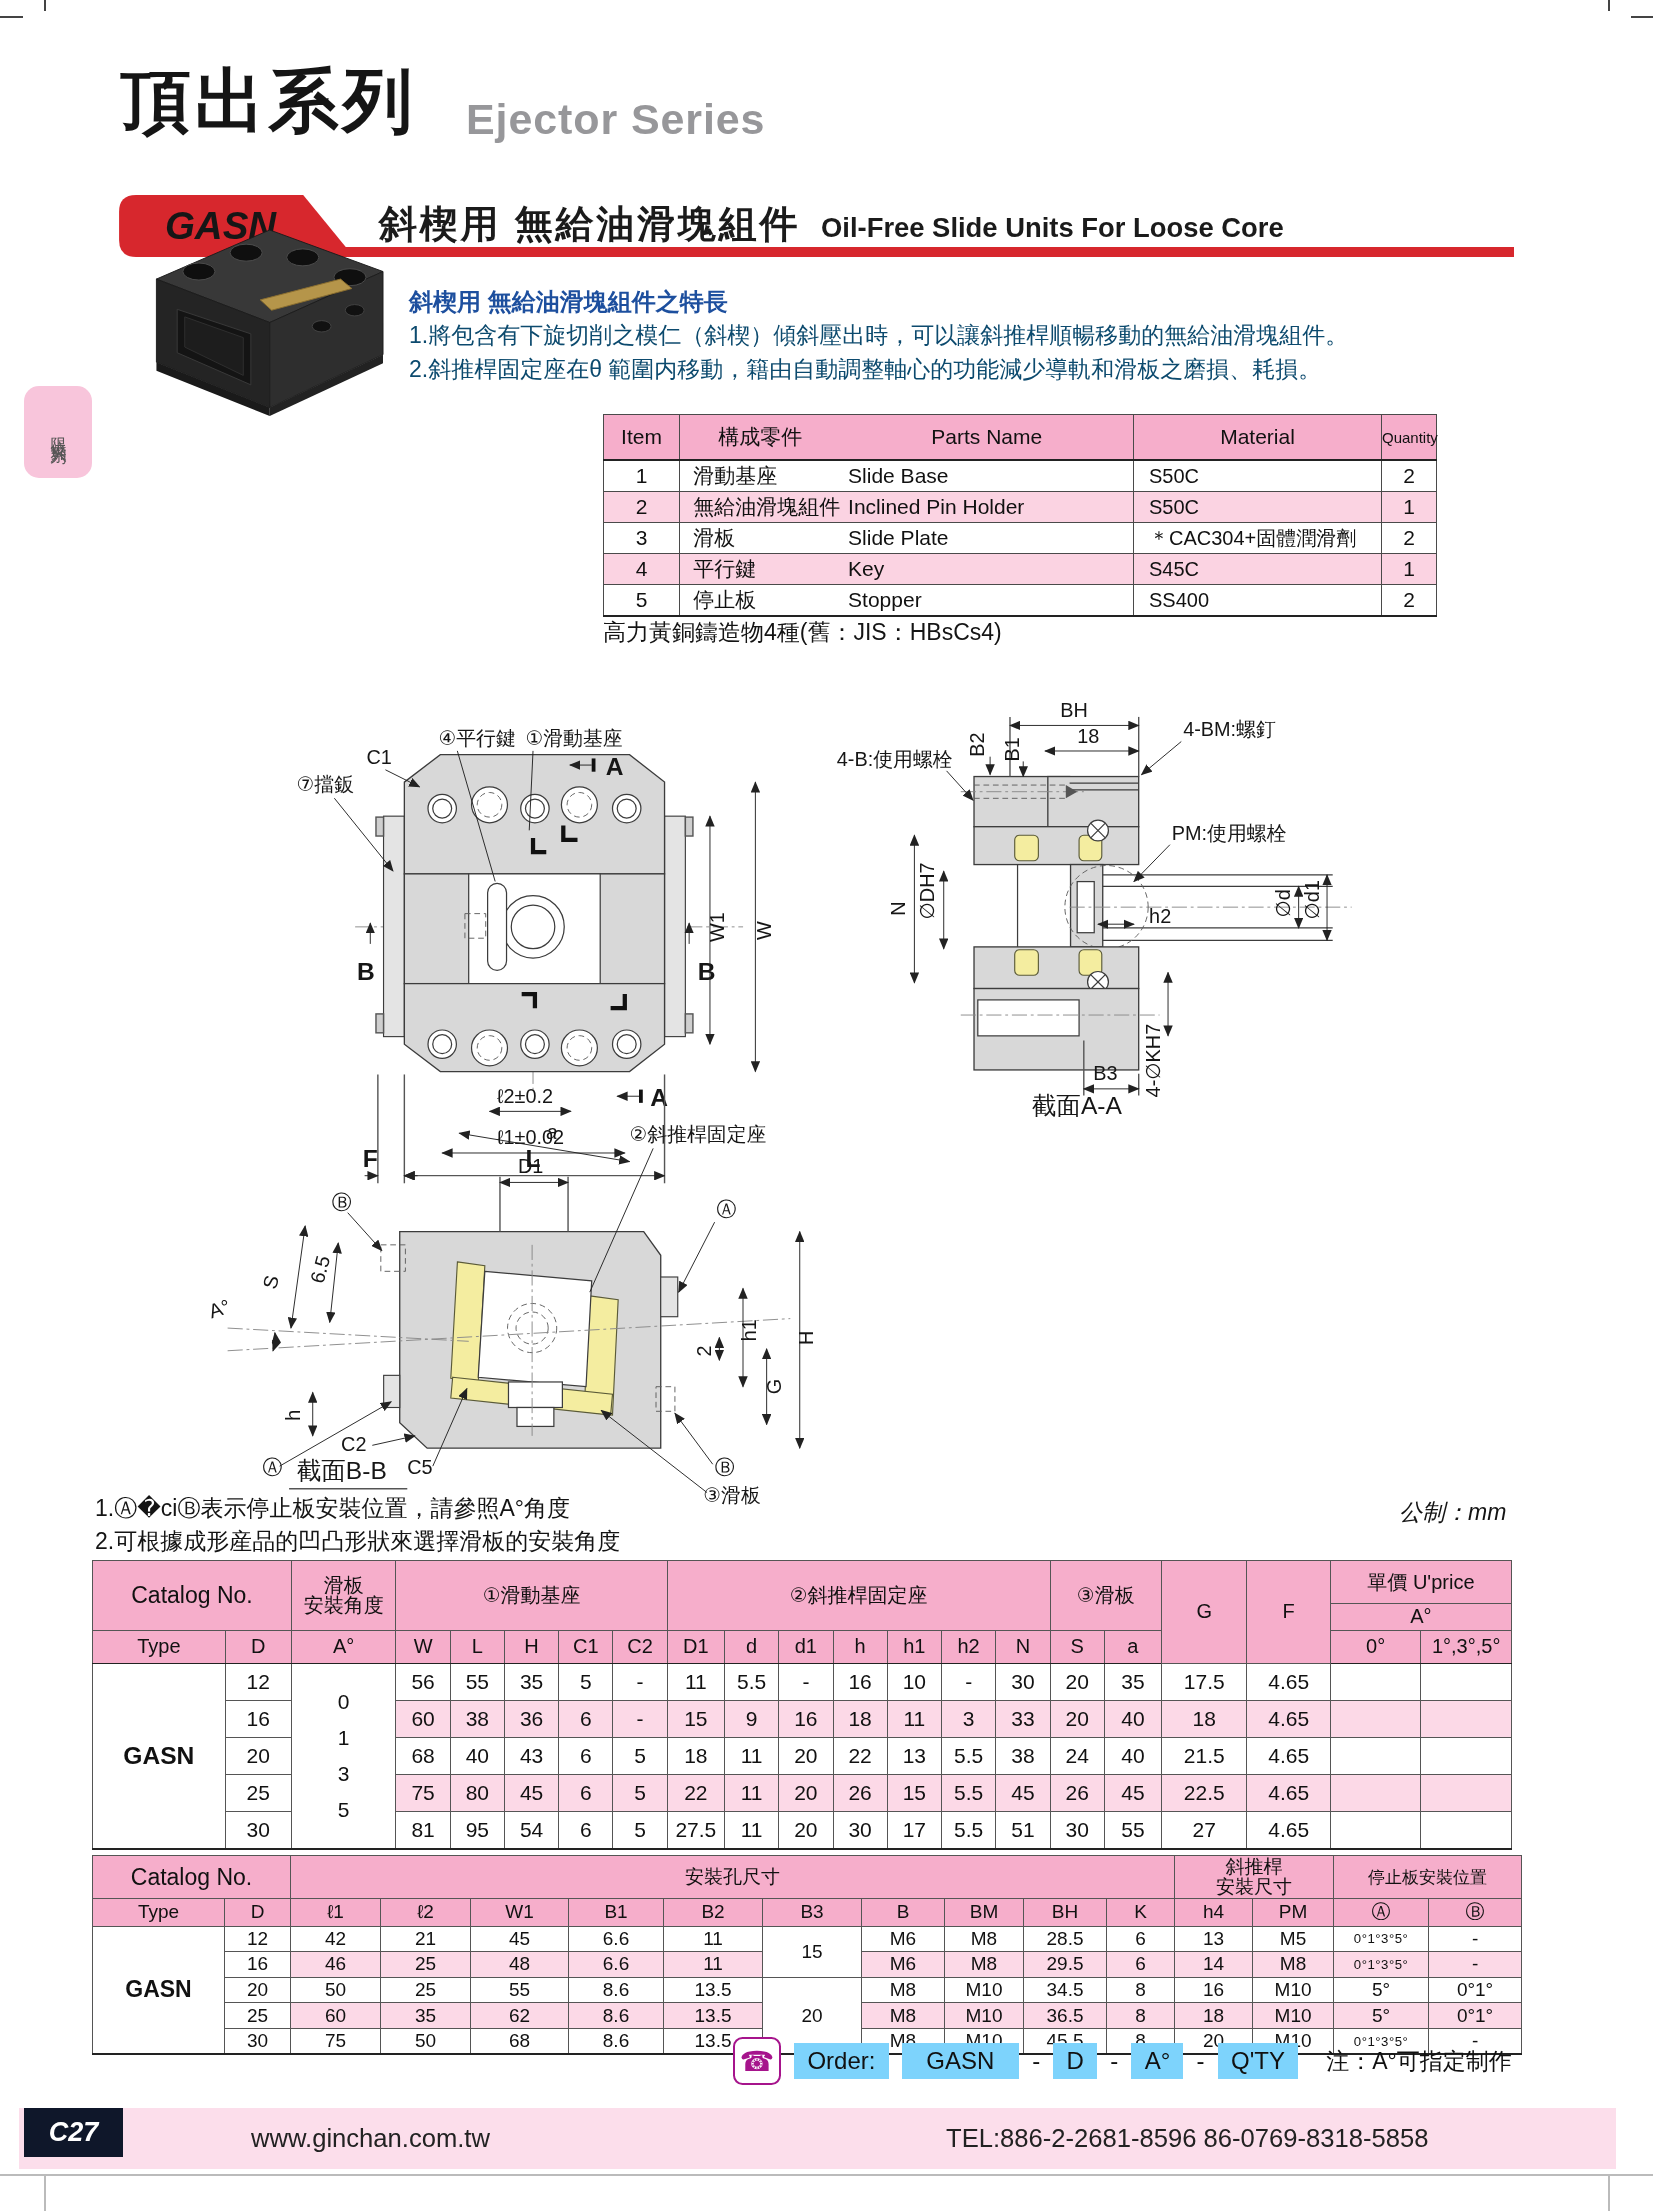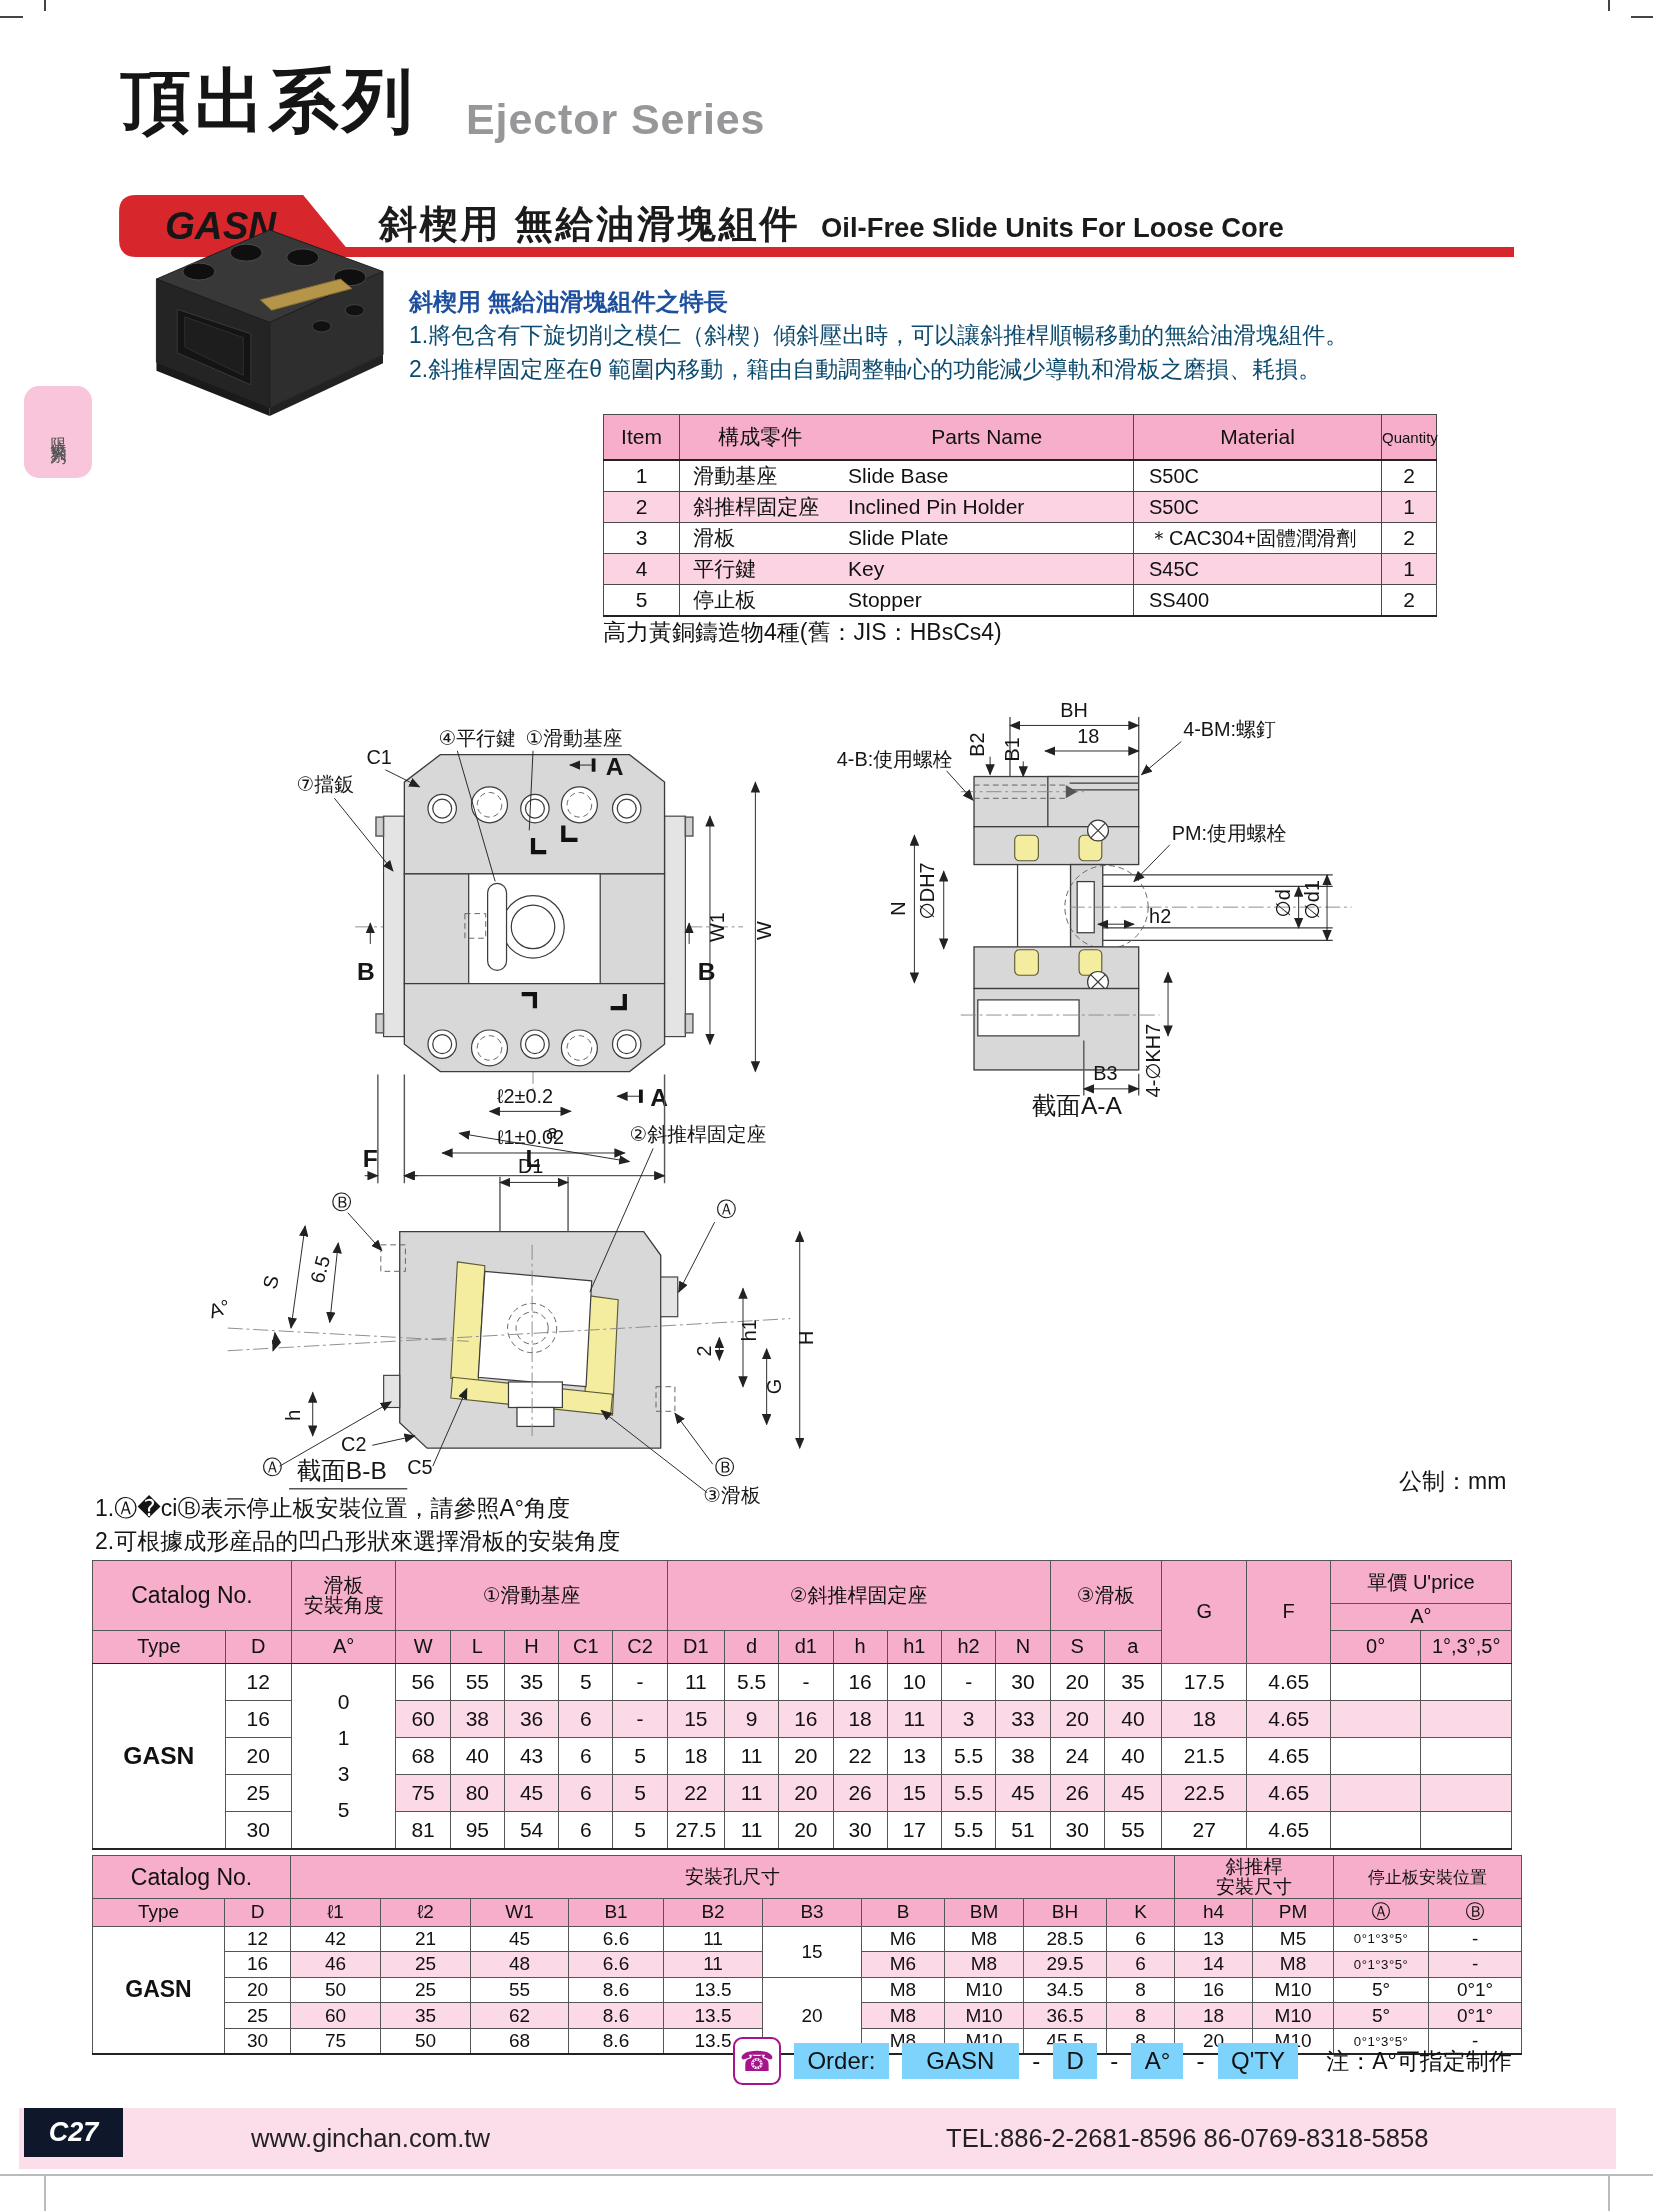--- a/index.html
+++ b/index.html
@@ -143,21 +143,21 @@
     <tbody>
         <tr>
           <td>1</td>
           <td class="zh nbr">滑動基座</td>
           <td class="en nbl">Slide Base</td>
           <td class="mat">S50C</td>
           <td>2</td>
         </tr>
         <tr class="pk">
           <td>2</td>
-          <td class="zh nbr">斜推桿固定座</td>
+          <td class="zh nbr">無給油滑塊組件</td>
           <td class="en nbl">Inclined Pin Holder</td>
           <td class="mat">S50C</td>
           <td>1</td>
         </tr>
         <tr>
           <td>3</td>
           <td class="zh nbr">滑板</td>
           <td class="en nbl">Slide Plate</td>
           <td class="mat">＊CAC304+固體潤滑劑</td>
           <td>2</td>
@@ -395,21 +395,21 @@
     <text class="lb" x="560" y="392" font-size="24">Ⓑ</text>
     <line class="dim" x1="558" y1="382" x2="518" y2="328" marker-end="url(#arB)"></line>
     <text class="cap" x="118" y="398">截面B-B</text>
     <line class="mk" x1="110" y1="408" x2="235" y2="408"></line>
     <text class="lb" x="548" y="422">③滑板</text>
     <line class="dim" x1="552" y1="412" x2="440" y2="325" marker-end="url(#arB)"></line>
   </svg>
 
   <div class="abs note" style="left:95px;top:1493px;">1.Ⓐ�ciⒷ表示停止板安裝位置，請參照A°角度</div>
   <div class="abs note" style="left:95px;top:1526px;">2.可根據成形産品的凹凸形狀來選擇滑板的安裝角度</div>
-  <div class="abs note" style="left:1399px;top:1466px;">公制：mm</div>
+  <div class="abs note" style="left:1399px;top:1497px;font-style:italic;">公制：mm</div>
 
   <table class="t1 abs" style="left:92px;top:1560px;">
     <colgroup>
       <col style="width:132px">
         <col style="width:66px">
         <col style="width:104px">
       <col style="width:54px">
         <col style="width:54px">
         <col style="width:54px">
         <col style="width:54px">

